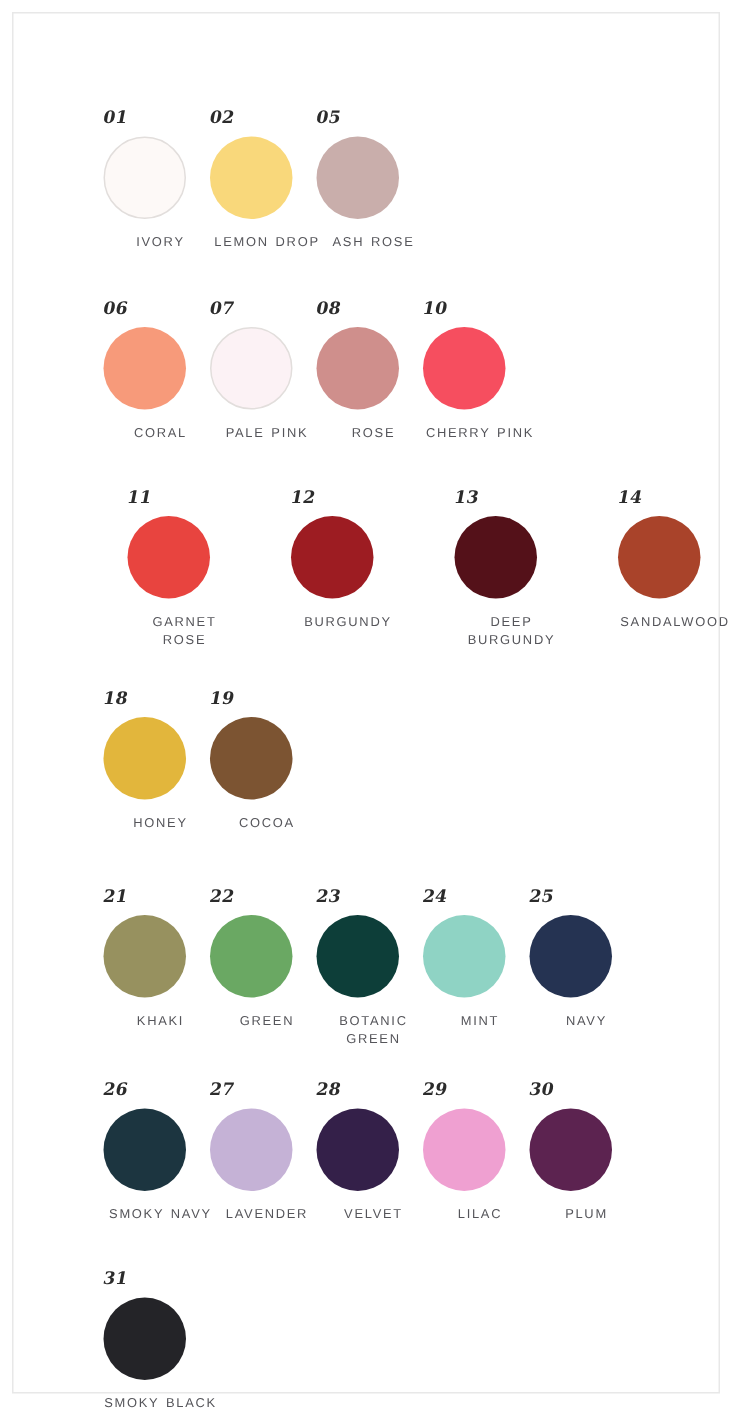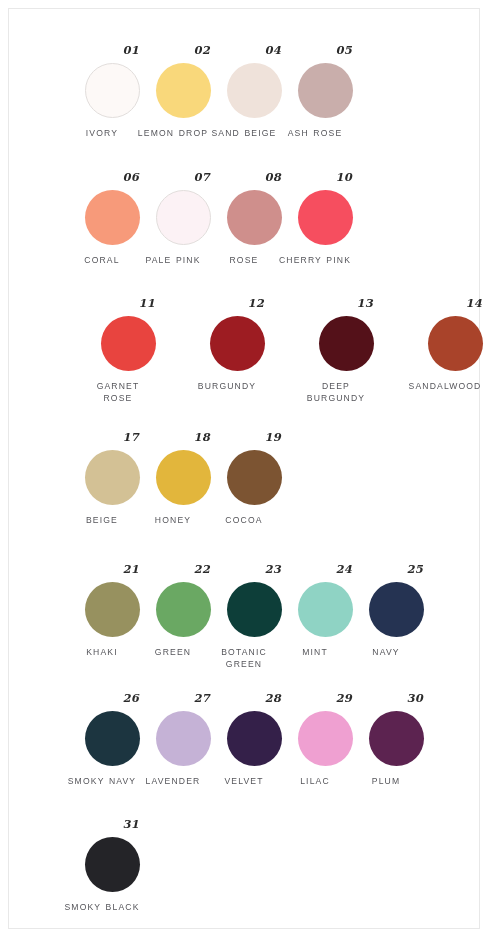--- a/index.html
+++ b/index.html
@@ -37,22 +37,23 @@
     justify-content: flex-start;
     align-items: flex-start;
     padding-left: 60px;
     box-sizing: border-box;
   }
 
   .swatch {
     width: 71px;
     display: flex;
     flex-direction: column;
-    align-items: flex-end;
-    box-sizing: border-box;
+    align-items: flex-start;
+    box-sizing: border-box;
+    margin-top: 28px;
   }
 
   .swatch-number {
     font-family: "DejaVu Serif", serif;
     font-style: italic;
     font-weight: 700;
     font-size: 11.5px;
     color: #2b2b2b;
     line-height: 1;
     margin-bottom: 6px;
@@ -93,25 +94,20 @@
           <div class="swatch-number">01</div>
           <div class="swatch-circle outlined" style="background-color: rgb(253, 249, 247);"></div>
           <div class="swatch-label">IVORY</div>
         </div>
         <div class="swatch">
           <div class="swatch-number">02</div>
           <div class="swatch-circle" style="background-color: rgb(249, 216, 123);"></div>
           <div class="swatch-label">LEMON DROP</div>
         </div>
         <div class="swatch">
-          <div class="swatch-number">04</div>
-          <div class="swatch-circle" style="background-color: rgb(239, 226, 218);"></div>
-          <div class="swatch-label">SAND BEIGE</div>
-        </div>
-        <div class="swatch">
           <div class="swatch-number">05</div>
           <div class="swatch-circle" style="background-color: rgb(201, 174, 171);"></div>
           <div class="swatch-label">ASH ROSE</div>
         </div>
       </div>
       <div class="swatch-row" style="position: absolute; top: 163px; left: 0px; width: 100%;">
         <div class="swatch">
           <div class="swatch-number">06</div>
           <div class="swatch-circle" style="background-color: rgb(247, 154, 122);"></div>
           <div class="swatch-label">CORAL</div>
@@ -154,25 +150,20 @@
           <div class="swatch-label">SANDALWOOD</div>
         </div>
         <div class="swatch">
           <div class="swatch-number">15</div>
           <div class="swatch-circle" style="background-color: rgb(95, 52, 32);"></div>
           <div class="swatch-label">CHOCOLATE</div>
         </div>
       </div>
       <div class="swatch-row" style="position: absolute; top: 423px; left: 0px; width: 100%;">
         <div class="swatch">
-          <div class="swatch-number">17</div>
-          <div class="swatch-circle" style="background-color: rgb(211, 193, 149);"></div>
-          <div class="swatch-label">BEIGE</div>
-        </div>
-        <div class="swatch">
           <div class="swatch-number">18</div>
           <div class="swatch-circle" style="background-color: rgb(226, 182, 60);"></div>
           <div class="swatch-label">HONEY</div>
         </div>
         <div class="swatch">
           <div class="swatch-number">19</div>
           <div class="swatch-circle" style="background-color: rgb(124, 84, 50);"></div>
           <div class="swatch-label">COCOA</div>
         </div>
       </div>

